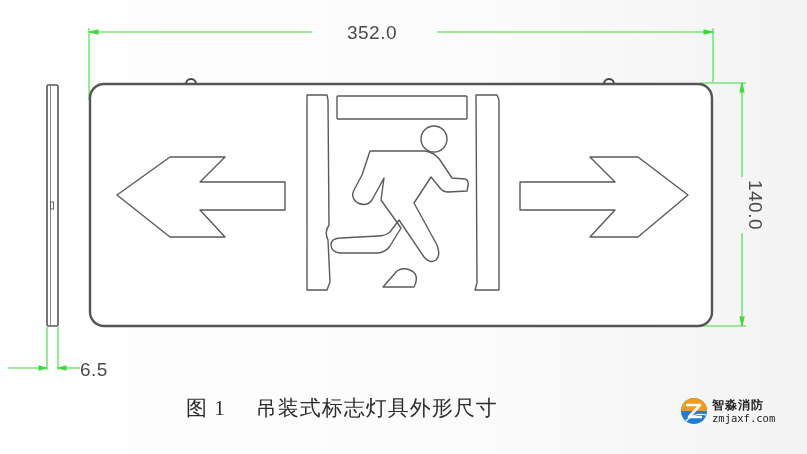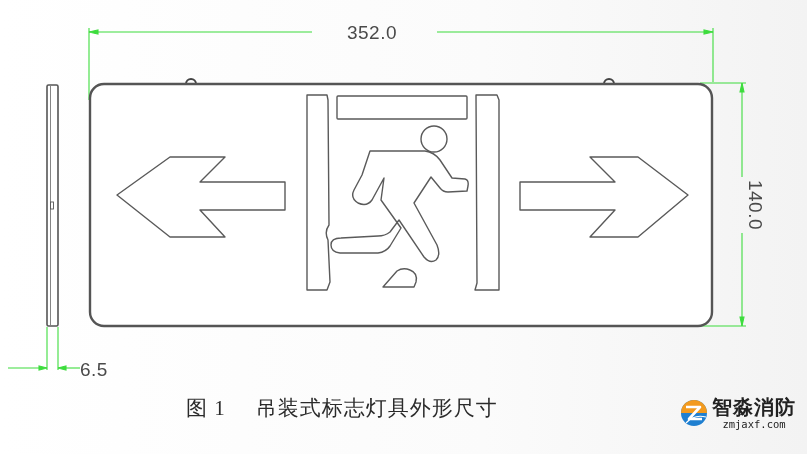--- a/index.html
+++ b/index.html
@@ -53,21 +53,21 @@
       width: 28px;
       height: 28px;
     }
     .watermark .wm-text {
       display: flex;
       flex-direction: column;
       line-height: 1;
     }
     .watermark .wm-name {
       font-family: "DejaVu Sans", sans-serif;
-      font-size: 20px;
+      font-size: 12px;
       font-weight: bold;
       color: #222;
       letter-spacing: 1px;
     }
     .watermark .wm-url {
       font-family: "DejaVu Sans Mono", monospace;
       font-size: 10.5px;
       color: #222;
       margin-top: 2px;
       text-align: center;

